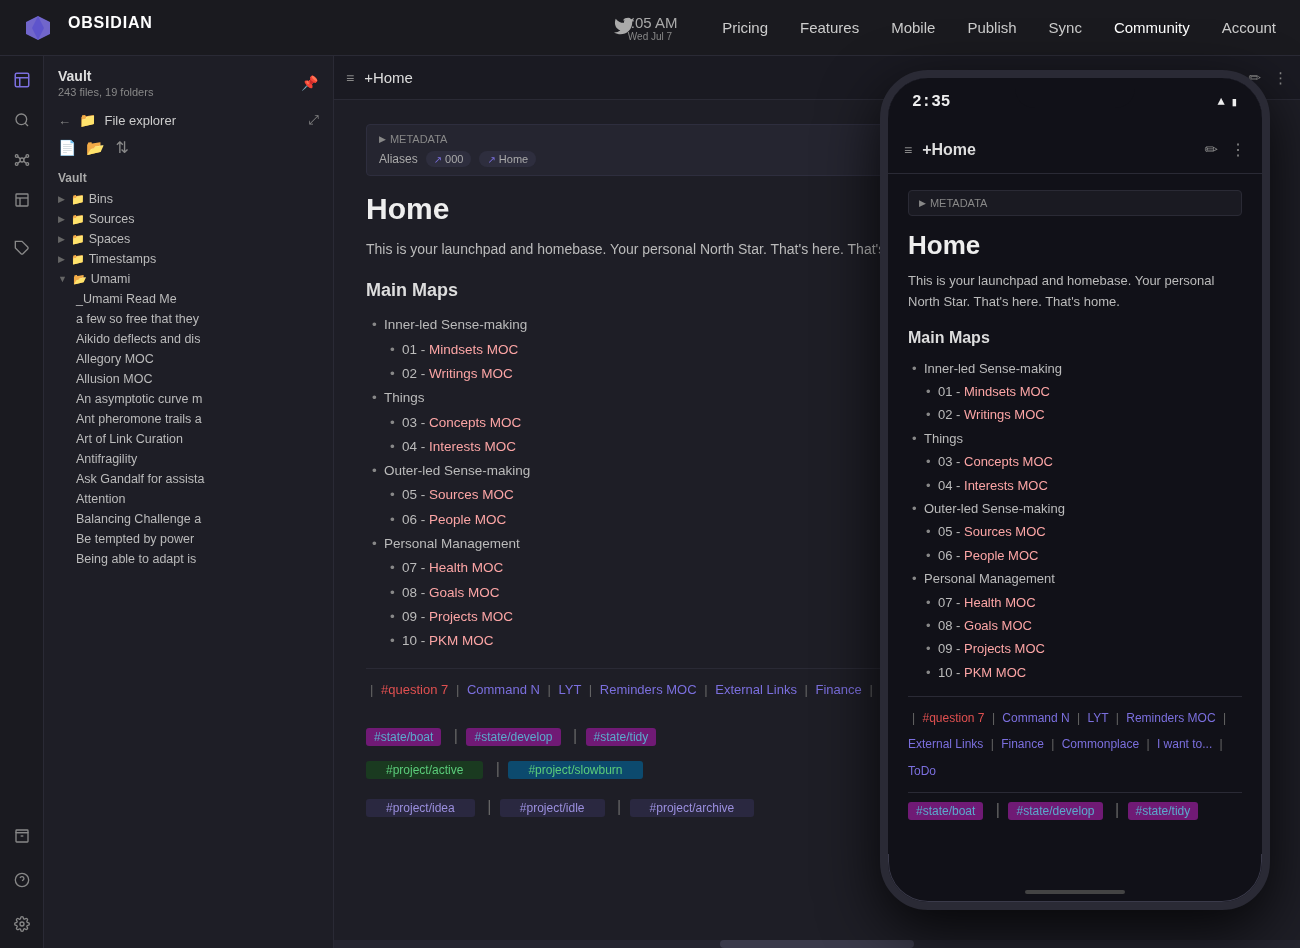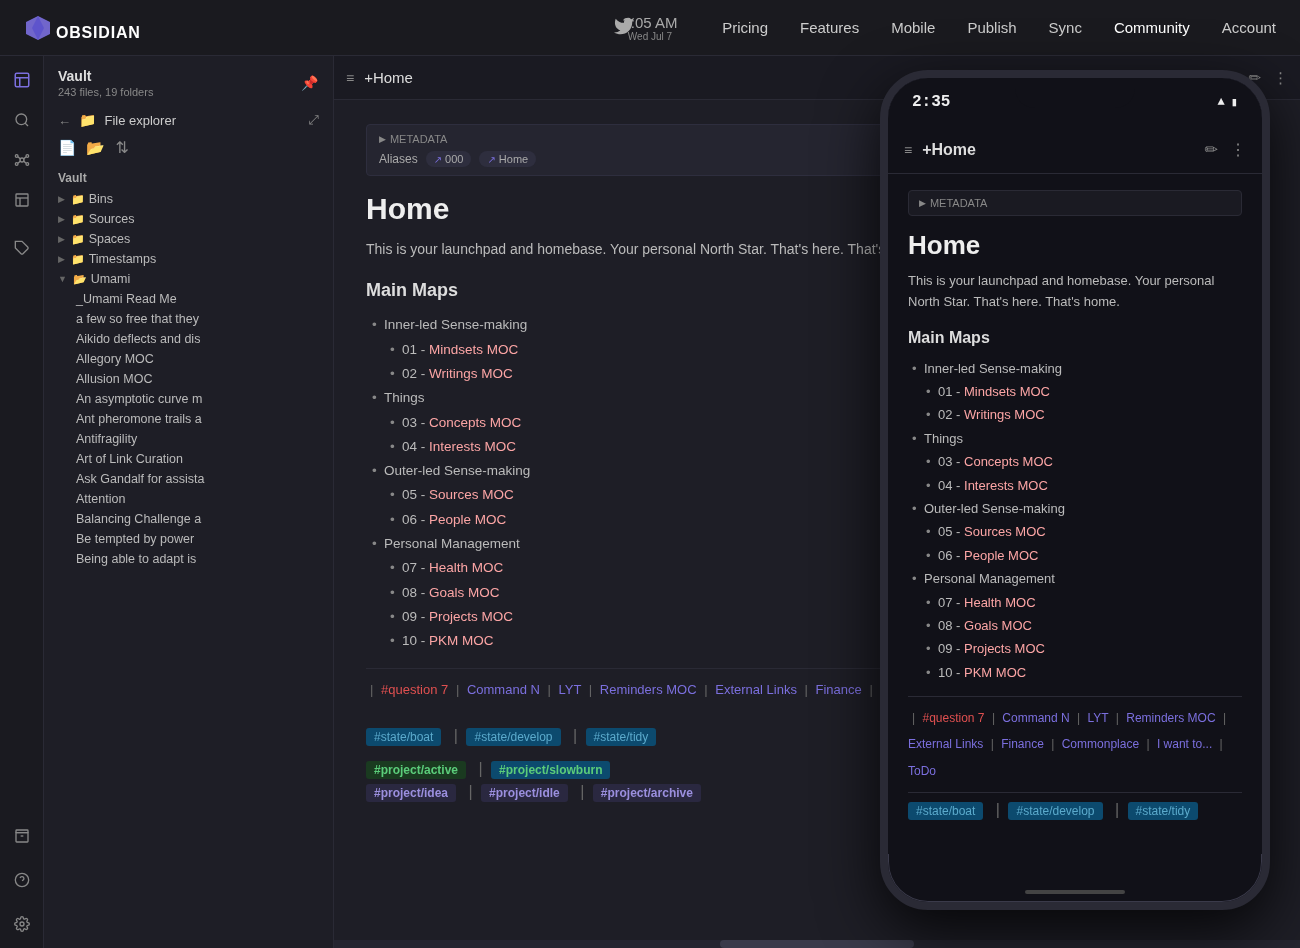--- a/index.html
+++ b/index.html
@@ -19,22 +19,22 @@
       height: 56px;
       background: #1a1a1f;
       display: flex;
       align-items: center;
       padding: 0 24px;
       z-index: 100;
       border-bottom: 1px solid #2a2a35;
     }
     .navbar-logo {
       display: flex;
-      align-items: flex-end;
-      gap: 4px;
+      align-items: flex-start;
+      gap: 16px;
     }
     .navbar-logo-icon {
       width: 28px;
       height: 28px;
     }
     .navbar-logo-text {
       color: #fff;
       font-size: 16px;
       font-weight: 600;
       letter-spacing: 0.05em;
@@ -350,38 +350,37 @@
     }
     .tag-link.red { color: #e05050; }
     .tags-separator { color: #666; margin: 0 4px; }
 
     .state-tags {
       margin-top: 8px;
       padding: 8px 0;
     }
     .state-tag {
       display: inline-block;
-      background: #0c4a6e;
+      background: #701a75;
       color: #5baacc;
       border-radius: 3px;
       padding: 2px 8px;
       font-size: 12px;
       margin-right: 4px;
     }
     .project-tags {
       margin-top: 6px;
     }
     .project-tag {
       display: inline-block;
       border-radius: 3px;
-      padding: 2px 8px;
+      padding: 2px 20px;
       font-size: 12px;
       margin-right: 4px;
-      margin-bottom: 4px;
-      font-weight: bold;
+      margin-bottom: 19px;
     }
     .project-tag.active { background: #1a3a20; color: #5bcc7a; }
     .project-tag.slowburn { background: #0c4a6e; color: #5bcc7a; }
     .project-tag.idea { background: #2a2840; color: #9b8fde; }
     .project-tag.idle { background: #2a2840; color: #9b8fde; }
     .project-tag.archive { background: #2a2840; color: #9b8fde; }
 
     
     .editor-scrollbar {
       height: 8px;
@@ -695,22 +694,22 @@
       </div>
 
       <div class="tree-sub">
         <div class="tree-item">_Umami Read Me</div>
         <div class="tree-item">a few so free that they</div>
         <div class="tree-item">Aikido deflects and dis</div>
         <div class="tree-item">Allegory MOC</div>
         <div class="tree-item">Allusion MOC</div>
         <div class="tree-item">An asymptotic curve m</div>
         <div class="tree-item">Ant pheromone trails a</div>
+        <div class="tree-item">Art of Link Curation</div>
         <div class="tree-item">Antifragility</div>
-        <div class="tree-item">Art of Link Curation</div>
         <div class="tree-item">Ask Gandalf for assista</div>
         <div class="tree-item">Attention</div>
         <div class="tree-item">Balancing Challenge a</div>
         <div class="tree-item">Be tempted by power</div>
         <div class="tree-item">Being able to adapt is</div>
       </div>
     </div>
   </div>
 
   <div class="editor-area">

